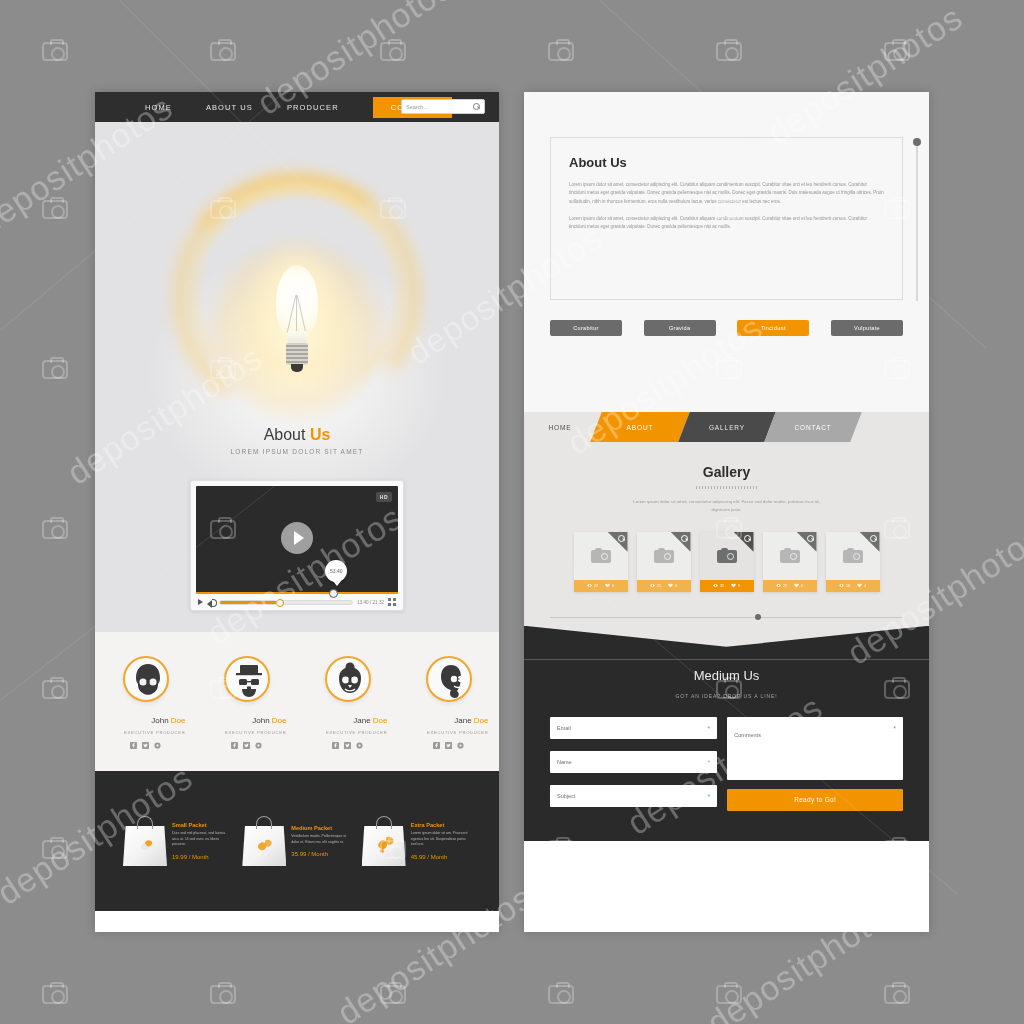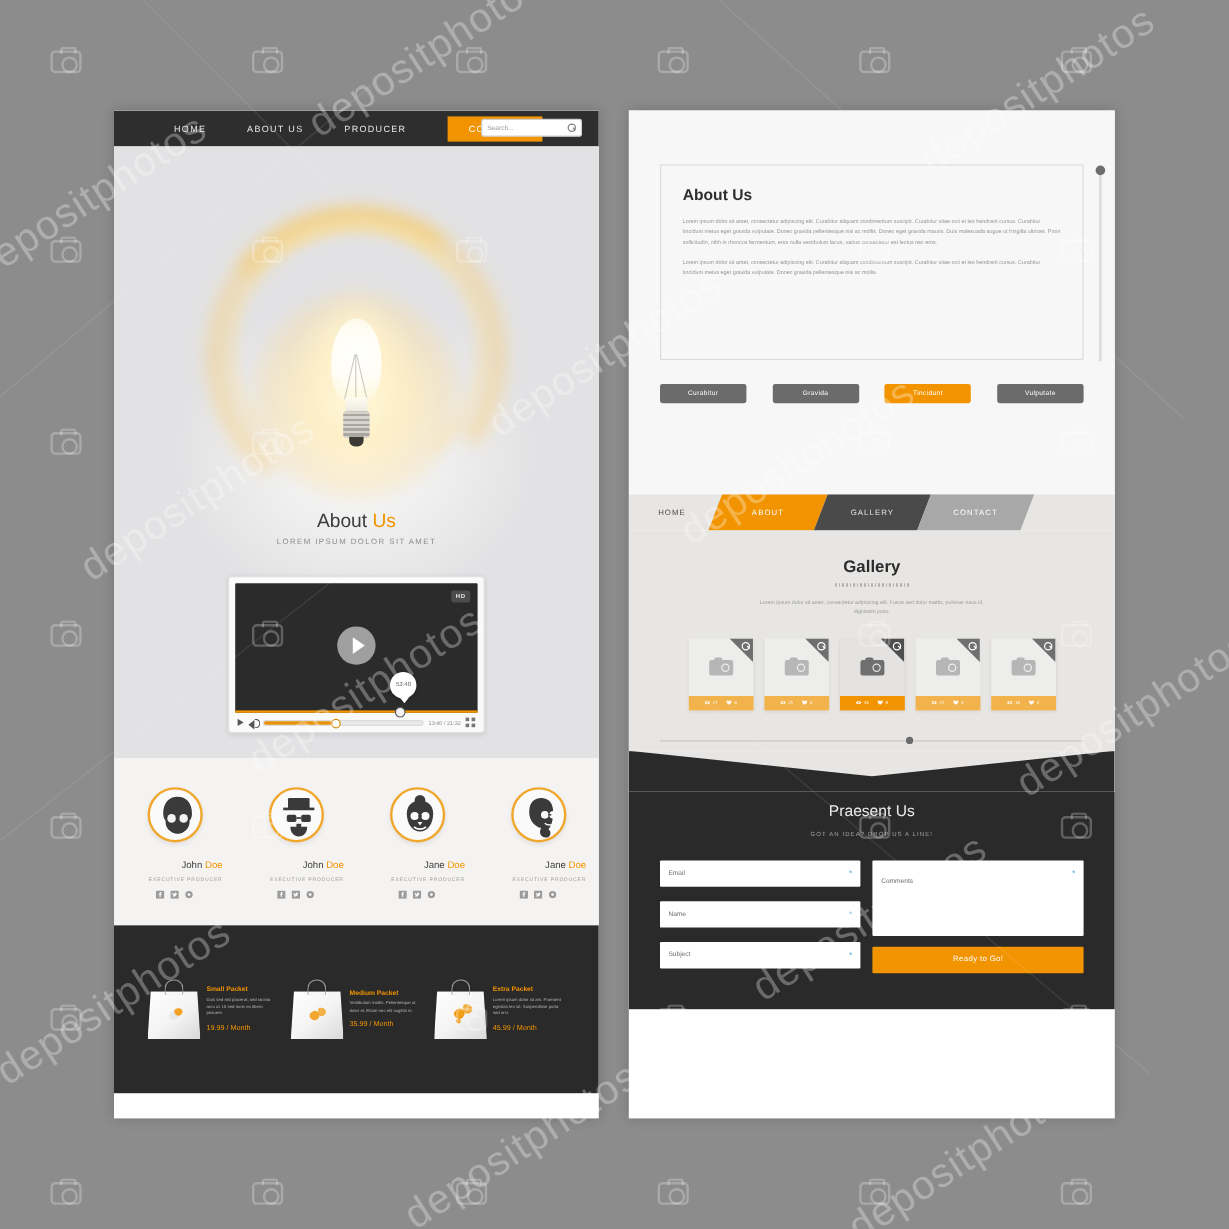--- a/index.html
+++ b/index.html
@@ -157,21 +157,21 @@
     background: rgba(170,165,150,0.55);
   }
   .filament i:nth-child(1) { left: 2px; transform: rotate(13deg); }
   .filament i:nth-child(2) { left: 7px; }
   .filament i:nth-child(3) { left: 12px; transform: rotate(-13deg); }
 
   .hero-title {
     position: absolute; left: 0; right: 0; top: 304px;
     text-align: center; font-size: 16px; color: #3c3c3c; font-weight: 400;
   }
-  .hero-title b { color: #f29400; font-weight: 400; }
+  .hero-title b { color: #f29400; font-weight: 700; }
   .hero-sub {
     position: absolute; left: 0; right: 0; top: 326px;
     text-align: center; font-size: 6.5px; color: #8a8a8a; letter-spacing: 1.2px;
   }
 
   
   .player {
     position: absolute; left: 50%; top: 358px; margin-left: -107px;
     width: 214px; background: #fafafa;
     border: 1px solid #e0e0e0; border-radius: 3px;
@@ -924,21 +924,21 @@
 
     <div class="carousel">
       <div class="carousel-track"></div>
       <div class="carousel-knob"></div>
     </div>
   </div>
 
   <div class="chevron-strip"></div>
 
   <div class="contact">
-    <div class="c-title">Praesent Us</div>
+    <div class="c-title">Medium Us</div>
     <div class="c-sub">GOT AN IDEA? DROP US A LINE!</div>
     <div class="c-form">
       <div class="c-left">
         <div class="field">
           <span class="lab">Email</span>
           <span class="req">*</span>
         </div>
         <div class="field">
           <span class="lab">Name</span>
           <span class="req">*</span>

